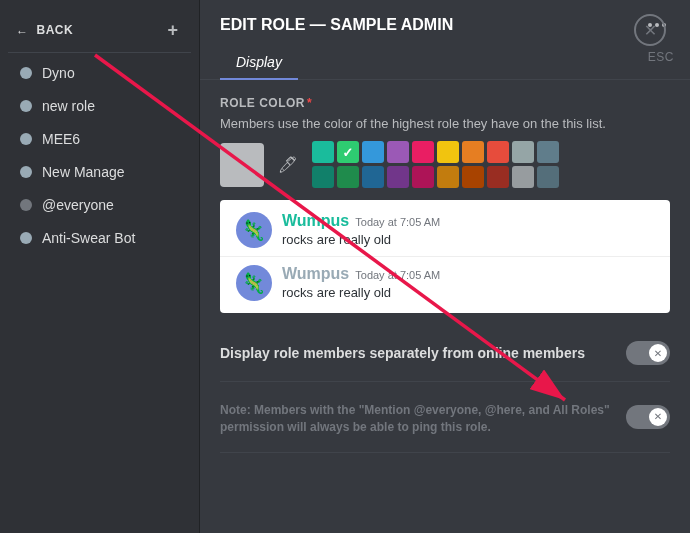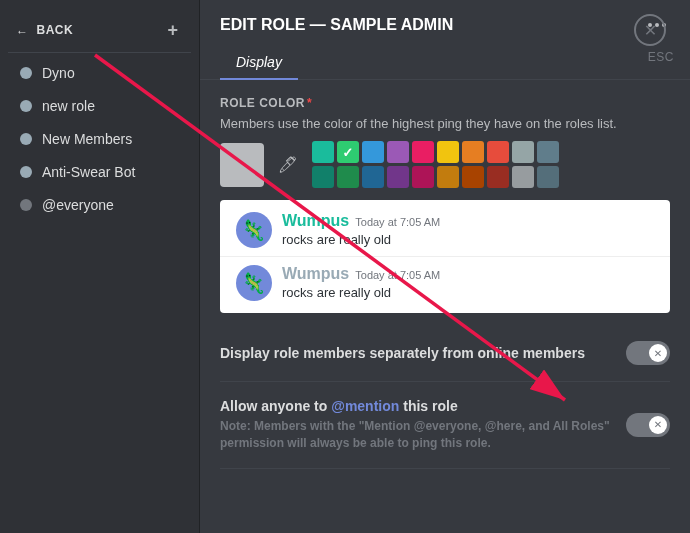--- a/index.html
+++ b/index.html
@@ -352,29 +352,33 @@
       <div class="sidebar-item">
     <span class="role-dot" style="background:#99aab5"></span>
     <span>Dyno</span>
   </div>
       <div class="sidebar-item">
     <span class="role-dot" style="background:#99aab5"></span>
     <span>new role</span>
   </div>
       <div class="sidebar-item">
     <span class="role-dot" style="background:#99aab5"></span>
-    <span>New Members</span>
+    <span>MEE6</span>
+  </div>
+      <div class="sidebar-item">
+    <span class="role-dot" style="background:#99aab5"></span>
+    <span>New Manage</span>
+  </div>
+      <div class="sidebar-item">
+    <span class="role-dot" style="background:#72767d"></span>
+    <span>@everyone</span>
   </div>
       <div class="sidebar-item">
     <span class="role-dot" style="background:#99aab5"></span>
     <span>Anti-Swear Bot</span>
-  </div>
-      <div class="sidebar-item">
-    <span class="role-dot" style="background:#72767d"></span>
-    <span>@everyone</span>
   </div>
     </div>
 </div>
 
 <div class="main">
   <div class="main-header">
     <div class="main-title">
       <span>EDIT ROLE — SAMPLE ADMIN</span>
       <div class="more-btn">
         <div class="more-dot"></div>
@@ -386,21 +390,21 @@
         <div class="tab active">Display</div>
       </div>
   </div>
 
   <div class="main-body">
 
     <div>
       <div class="section-label">
         <span>ROLE COLOR</span><span class="required">*</span>
       </div>
-      <div class="role-color-desc">Members use the color of the highest ping they have on the roles list.</div>
+      <div class="role-color-desc">Members use the color of the highest role they have on the this list.</div>
 
       <div class="color-picker-row">
         <div class="color-preview"></div>
         <div class="eyedropper-btn">🖊</div>
         <div class="color-grid" id="color-grid">
             <div class="color-row">
               <div class="color-swatch" style="background: rgb(26, 188, 156);"></div>
               <div class="color-swatch selected" style="background: rgb(46, 204, 113);"></div>
               <div class="color-swatch" style="background: rgb(52, 152, 219);"></div>
               <div class="color-swatch" style="background: rgb(155, 89, 182);"></div>
@@ -453,21 +457,21 @@
       </div>
 
     <div id="toggles-container">
         <div class="toggle-row">
     <div class="toggle-label"><strong>Display role members separately from online members</strong></div>
     <div class="toggle">
       <div class="toggle-knob">✕</div>
     </div>
   </div>
         <div class="toggle-row">
-    <div class="toggle-label"><strong>Allow anyone to <span class="mention">@mention</span> this role</strong><div class="toggle-sublabel">Note: Members with the "Mention @everyone, @here, and All Roles" permission will always be able to ping this role.</div></div>
+    <div class="toggle-label"><div class="toggle-sublabel">Note: Members with the "Mention @everyone, @here, and All Roles" permission will always be able to ping this role.</div></div>
     <div class="toggle">
       <div class="toggle-knob">✕</div>
     </div>
   </div>
       </div>
   </div>
 </div>
 
 <div class="close-btn-container">
   <div class="close-btn">

